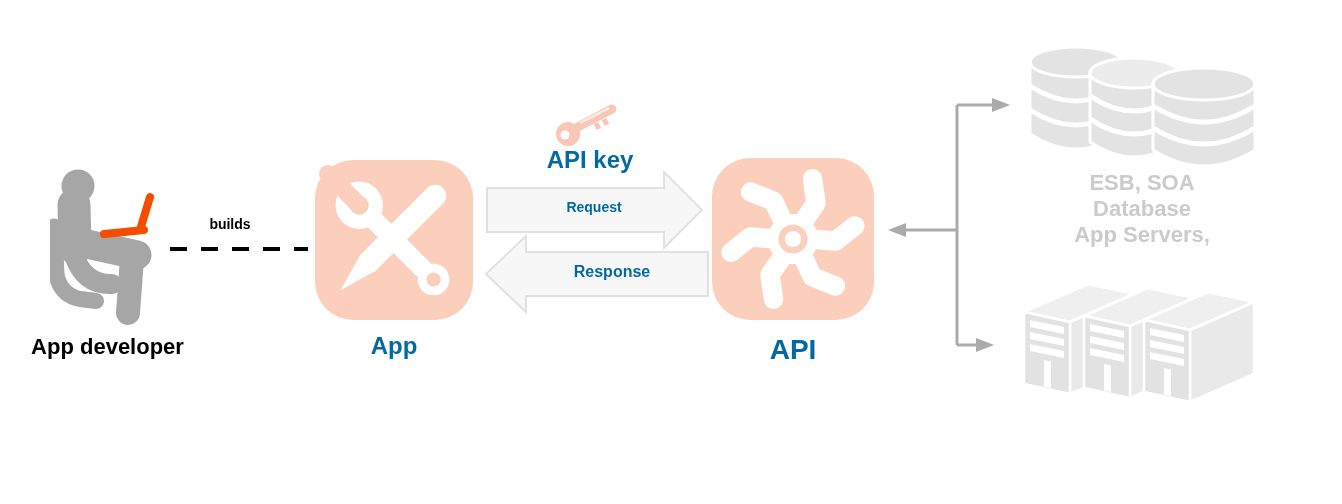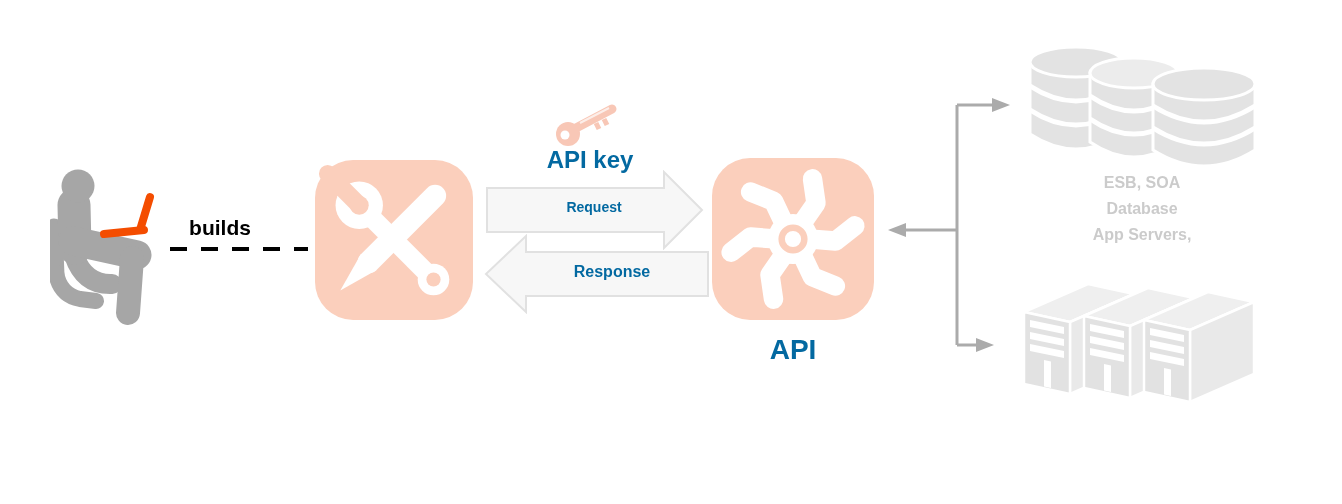--- a/index.html
+++ b/index.html
@@ -26,40 +26,42 @@
       <path d="M 24,42 L 25,85" stroke-width="33"></path>
       <path d="M 23,78 L 87,92" stroke-width="29"></path>
       <path d="M 82,95 L 78,150" stroke-width="24"></path>
     </g>
     <circle cx="28" cy="23" r="16.5" fill="#a6a6a6"></circle>
     <g fill="none" stroke="#f44d00" stroke-linecap="round">
       <path d="M 54,71 L 94,67" stroke-width="8"></path>
       <path d="M 90,67 L 100,34" stroke-width="8"></path>
     </g>
   </svg>
+  <div class="abs lbl black" style="left:15px;top:334px;width:185px;font-size:22px">App developer</div>
 
-  <div class="abs lbl black" style="left:170px;top:216px;width:100px;font-size:21px">builds</div>
+  <div class="abs lbl black" style="left:180px;top:216px;width:100px;font-size:14px">builds</div>
   <svg class="abs" style="left:168px;top:244px" width="142" height="10" viewBox="0 0 142 10">
     <line x1="2" y1="5" x2="140" y2="5" stroke="#000000" stroke-width="4" stroke-dasharray="17 14"></line>
   </svg>
 
   <div class="abs iconbox" style="left:315px;top:160px;width:158px;height:160px">
     <svg width="158" height="160" viewBox="0 0 100 100">
 
       <circle cx="28" cy="28" r="15" fill="#ffffff"></circle>
       <line x1="28" y1="28" x2="8" y2="8" stroke="#fbcfbc" stroke-width="11" stroke-linecap="round"></line>
       <circle cx="28" cy="28" r="6" fill="#fbcfbc"></circle>
       <line x1="37" y1="37" x2="71" y2="71" stroke="#ffffff" stroke-width="12"></line>
       <circle cx="75" cy="75" r="10" fill="#ffffff"></circle>
       <circle cx="75" cy="75" r="4.5" fill="#fbcfbc"></circle>
 
       <line x1="76" y1="22" x2="34" y2="64" stroke="#ffffff" stroke-width="14" stroke-linecap="round"></line>
       <polygon points="29,59 39,69 16,82" fill="#ffffff"></polygon>
     </svg>
   </div>
+  <div class="abs lbl muted" style="left:315px;top:332px;width:158px;font-size:24px">App</div>
 
   <svg class="abs" style="left:554px;top:98px" width="66" height="52" viewBox="0 0 66 52">
     <line x1="22" y1="30" x2="58" y2="11" stroke="#f8c7b6" stroke-width="9" stroke-linecap="round"></line>
     <line x1="42" y1="25" x2="45" y2="31" stroke="#f8c7b6" stroke-width="5"></line>
     <line x1="50" y1="21" x2="53" y2="27" stroke="#f8c7b6" stroke-width="5"></line>
     <circle cx="14" cy="36" r="12" fill="#f8c7b6"></circle>
     <circle cx="11" cy="37" r="4.5" fill="#ffffff"></circle>
     <line x1="26" y1="25" x2="55" y2="10" stroke="#ffffff" stroke-width="2" opacity="0.7"></line>
   </svg>
   <div class="abs lbl muted" style="left:508px;top:146px;width:164px;font-size:24px">API key</div>
@@ -122,21 +124,21 @@
       <ellipse cx="112" cy="33" rx="44" ry="15" fill="#ececec" stroke="#ffffff" stroke-width="3"></ellipse>
     </g>
 
     <g>
       <path d="M 131,44 L 131,110 Q 182,142 233,110 L 233,44 Z" fill="#e3e3e3" stroke="#ffffff" stroke-width="3"></path>
       <path d="M 131,66 Q 182,98 233,66" fill="none" stroke="#ffffff" stroke-width="5"></path>
       <path d="M 131,88 Q 182,120 233,88" fill="none" stroke="#ffffff" stroke-width="5"></path>
       <ellipse cx="182" cy="44" rx="51" ry="16" fill="#e3e3e3" stroke="#ffffff" stroke-width="3"></ellipse>
     </g>
   </svg>
-  <div class="abs lbl muted2" style="left:1042px;top:170px;width:200px;font-size:16px;line-height:26px">
+  <div class="abs lbl muted2" style="left:1042px;top:170px;width:200px;font-size:22px;line-height:26px">
     <span style="display:block">ESB, SOA</span>
     <span style="display:block">Database</span>
     <span style="display:block">App Servers,</span>
   </div>
 
   <svg class="abs" style="left:1020px;top:282px" width="250" height="125" viewBox="0 0 250 125">
     <g stroke="#ffffff" stroke-width="2.5" stroke-linejoin="round">
 
       <g>
         <polygon points="4,30 50,40 114,12 68,2" fill="#efefef"></polygon>

